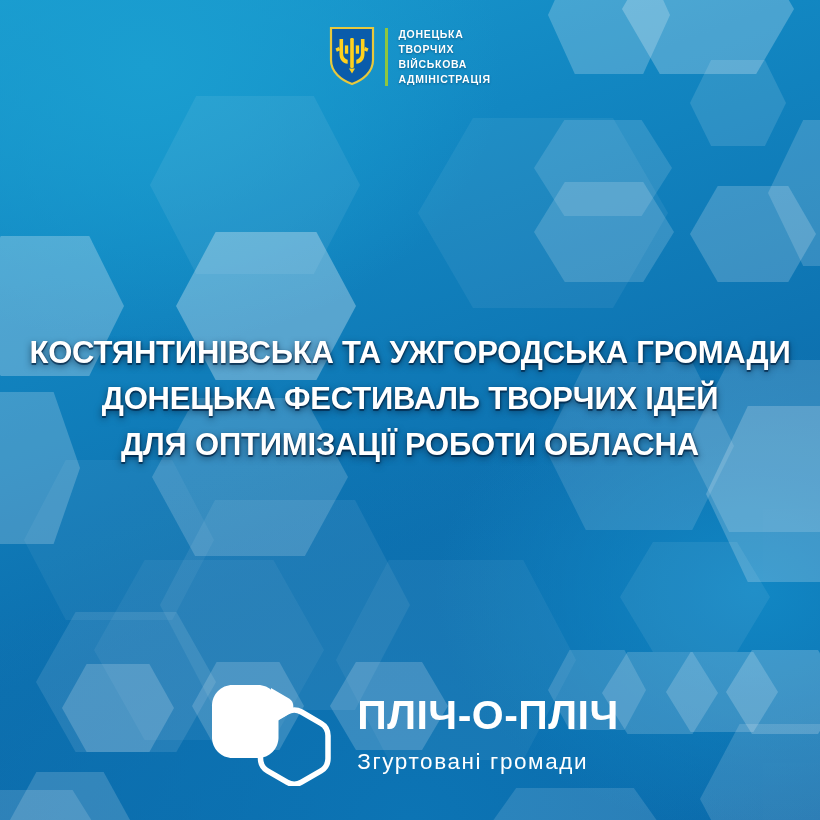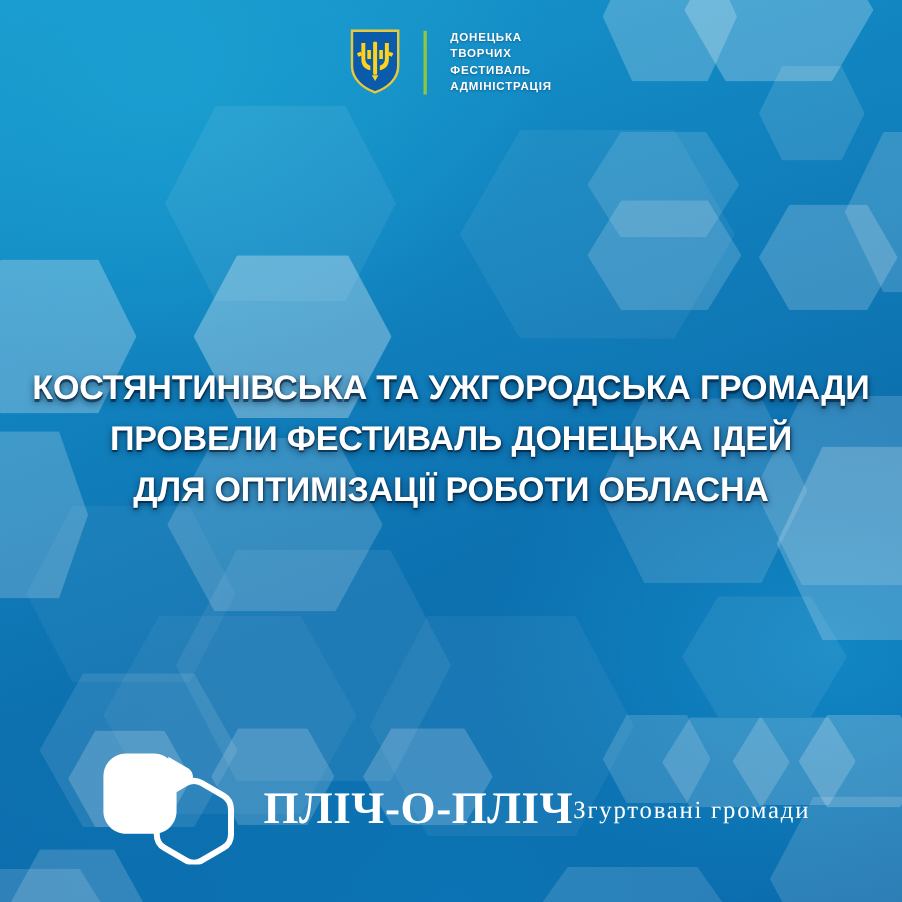--- a/index.html
+++ b/index.html
@@ -31,21 +31,21 @@
     clip-path: polygon(22% 0%, 78% 0%, 100% 50%, 78% 100%, 22% 100%, 0% 50%);
     border-radius:14%;
     filter: blur(0.4px);
   }
   .hex.soft { border-radius:18%; }
 
   
   #header {
     position:absolute; top:26px; left:0; right:0;
     display:flex; justify-content:center; align-items:flex-start;
-    gap:21px;
+    gap:10px;
   }
   #shield { width:46px; height:60px; flex:0 0 auto; }
   #hdr-divider {
     width:3px; height:58px; background:#8ec63f;
     margin-top:2px; flex:0 0 auto;
   }
   #hdr-text {
     display:flex; flex-direction:column; justify-content:center;
     margin-top:1px;
   }
@@ -80,21 +80,21 @@
   }
 
   
   #logo {
     position:absolute;
     left:0; right:0; bottom:34px;
     display:flex; align-items:center; justify-content:center;
     gap:26px;
   }
   #logo-mark { width:130px; height:104px; flex:0 0 auto; }
-  #logo-words { display:flex; flex-direction:row;font-family:Liberation Serif, serif; }
+  #logo-words { display:flex; flex-direction:column; }
   #logo-title {
     color:#ffffff;
     font-weight:bold;
     font-size:41px;
     line-height:44px;
     letter-spacing:0.5px;
     white-space:nowrap;
   }
   #logo-sub {
     color:#ffffff;
@@ -160,28 +160,28 @@
         <path d="M6.5 22.4 l3.4-1.4 1.3 3.3 -3.4 1.4 z"></path>
         <path d="M39.5 22.4 l-3.4-1.4 -1.3 3.3 3.4 1.4 z"></path>
       </g>
     </svg>
 
     <div id="hdr-divider"></div>
 
     <div id="hdr-text">
       <span>ДОНЕЦЬКА</span>
       <span>ТВОРЧИХ</span>
-      <span>ФЕСТИВАЛЬ</span>
+      <span>ВІЙСЬКОВА</span>
       <span>АДМІНІСТРАЦІЯ</span>
     </div>
   </div>
 
   <div id="headline">
     <span class="hl-line">КОСТЯНТИНІВСЬКА ТА УЖГОРОДСЬКА ГРОМАДИ</span>
-    <span class="hl-line">ПРОВЕЛИ ФЕСТИВАЛЬ ДОНЕЦЬКА ІДЕЙ</span>
+    <span class="hl-line">ДОНЕЦЬКА ФЕСТИВАЛЬ ТВОРЧИХ ІДЕЙ</span>
     <span class="hl-line">ДЛЯ ОПТИМІЗАЦІЇ РОБОТИ ОБЛАСНА</span>
   </div>
 
   <div id="logo">
 
     <svg id="logo-mark" viewBox="0 0 130 104">
       <path d="M62 44 L86 30 C90.5 27.4 96 27.4 100.5 30 L120 41.3 C124.5 43.9 127 48.6 127 53.8 V76.4 C127 81.6 124.5 86.3 120 88.9 L100.5 100.2 C96 102.8 90.5 102.8 86 100.2 L66.5 88.9 C62 86.3 59.5 81.6 59.5 76.4 V53.8 C59.5 48.6 62 43.9 66.5 41.3 Z" fill="none" stroke="#ffffff" stroke-width="5.5" stroke-linejoin="round"></path>
       <path d="M31.5 3 H57 C68.3 3 77.5 12.2 77.5 23.5 V55.5 C77.5 66.8 68.3 76 57 76 H31.5 C20.2 76 11 66.8 11 55.5 V23.5 C11 12.2 20.2 3 31.5 3 Z" fill="#ffffff"></path>
       <path d="M70 6 L88 16.5 C93.8 19.9 93.8 28.3 88 31.7 L70 42.2 Z" fill="#ffffff"></path>
     </svg>

